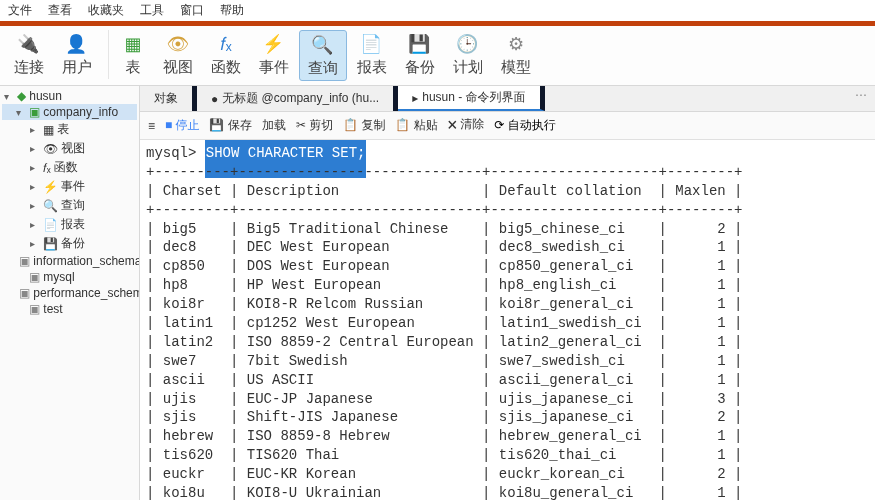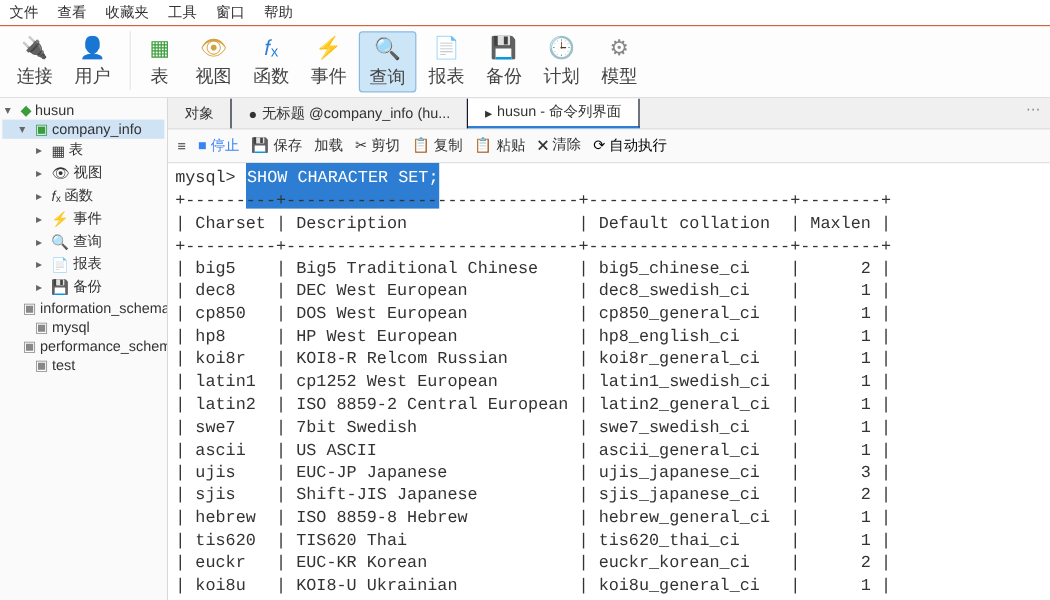--- a/index.html
+++ b/index.html
@@ -1,36 +1,36 @@
 <!DOCTYPE html>
 <html><head>
 <meta charset="utf-8">
 <style>
 * { box-sizing: border-box; margin: 0; padding: 0; }
 body { font-family: "Microsoft YaHei", sans-serif; font-size: 12px; background: #fff; color: #333; overflow: hidden; width: 875px; height: 500px; }
-.menubar { display: flex; gap: 16px; padding: 2px 8px; background: #fff; border-bottom: 1px solid #c2410c; font-size: 12px; }
+.menubar { display: flex; gap: 16px; padding: 2px 8px; background: #fff; border-bottom: 5px solid #c2410c; font-size: 12px; }
 .menubar span { cursor: default; }
 .toolbar { display: flex; gap: 4px; padding: 4px 6px; background: #fdfdfd; border-bottom: 1px solid #d8d8d8; align-items: flex-start; }
 .tool-group { display: flex; gap: 2px; padding-right: 8px; border-right: 1px solid #e5e5e5; }
 .tool-group:last-child { border-right: none; }
 .tool-item { display: flex; flex-direction: column; align-items: center; padding: 2px 8px; cursor: pointer; border-radius: 3px; }
 .tool-item.active { background: #cde6f7; border: 1px solid #8ab9e0; }
 .tool-icon { width: 24px; height: 24px; display: flex; align-items: center; justify-content: center; font-size: 18px; }
 .tool-label { font-size: 15px; margin-top: 2px; color: #444; }
 .main { display: flex; height: calc(100% - 70px); }
 .sidebar { width: 140px; border-right: 1px solid #d8d8d8; background: #fafafa; padding: 2px; overflow: auto; }
 .tree-node { padding: 1px 2px; cursor: pointer; white-space: nowrap; display: flex; align-items: center; gap: 3px; font-size: 12px; }
 .tree-node.indent1 { padding-left: 14px; }
 .tree-node.indent2 { padding-left: 28px; }
 .tree-node.selected { background: #d0e3f5; }
 .expander { width: 10px; color: #666; font-size: 10px; }
 .db-icon { color: #3a9c3a; } .sys-icon { color: #888; }
 .content { flex: 1; display: flex; flex-direction: column; overflow: hidden; }
 .tabbar { display: flex; background: #f0f0f0; border-bottom: 1px solid #d8d8d8; font-size: 12px; }
-.tab { padding: 3px 14px; border-right: 1px solid #0f172a; cursor: pointer; display: flex; align-items: center; gap: 4px; }
+.tab { padding: 3px 14px; border-right: 5px solid #0f172a; cursor: pointer; display: flex; align-items: center; gap: 4px; }
 .tab.active { background: #fff; border-bottom: 2px solid #2d7dd2; }
 .tab-close { margin-left: auto; padding: 2px 8px; color: #888; }
 .subtoolbar { display: flex; gap: 10px; padding: 3px 8px; border-bottom: 1px solid #e0e0e0; align-items: center; font-size: 12px; background: #fafafa; }
 .subtoolbar .btn { display: flex; align-items: center; gap: 3px; cursor: pointer; }
 .subtoolbar .stop { color: #3b82f6; }
 .subtoolbar .run { color: #000000; }
 .terminal { flex: 1; overflow: auto; padding: 4px 6px; font-family: "Consolas", "Courier New", monospace; font-size: 14px; line-height: 1.35; color: #333; white-space: pre; }
 .prompt-line .sql-cmd { background: #2d7dd2; color: #fff; padding: 17px 1px; }
 .divider-line { color: #333; }
 </style>

